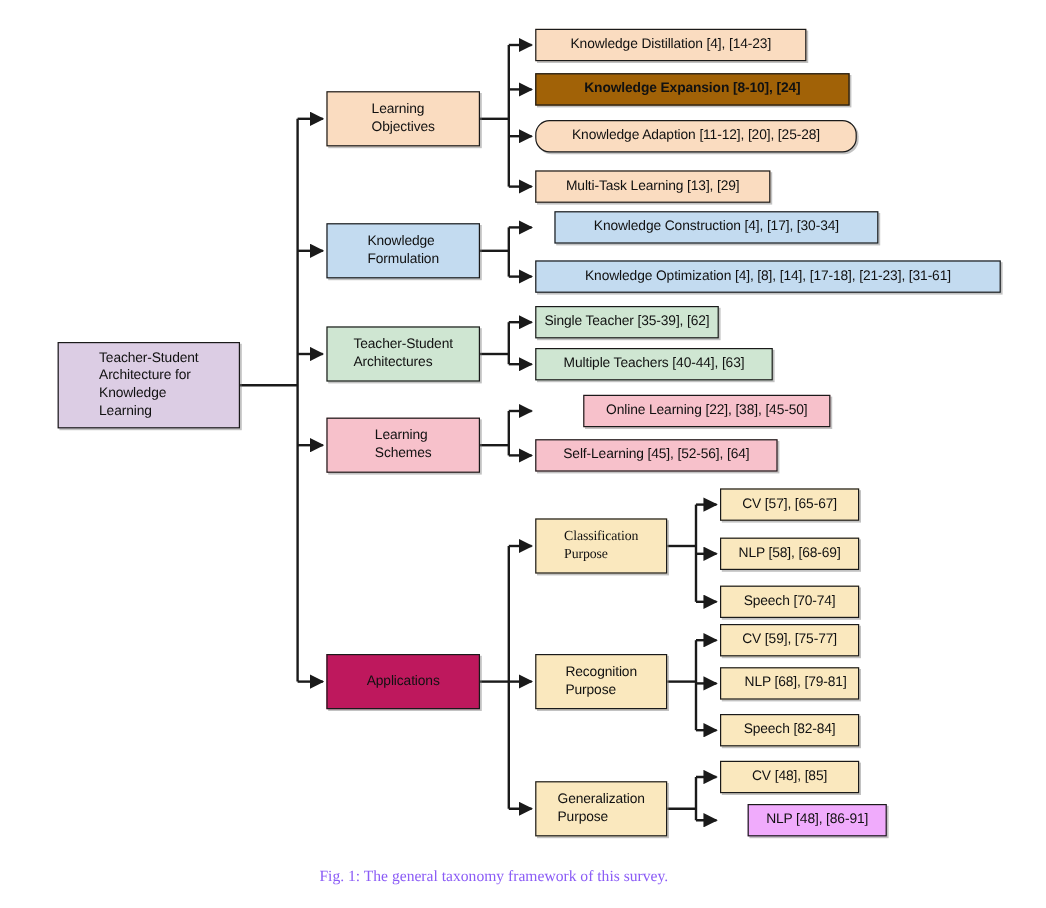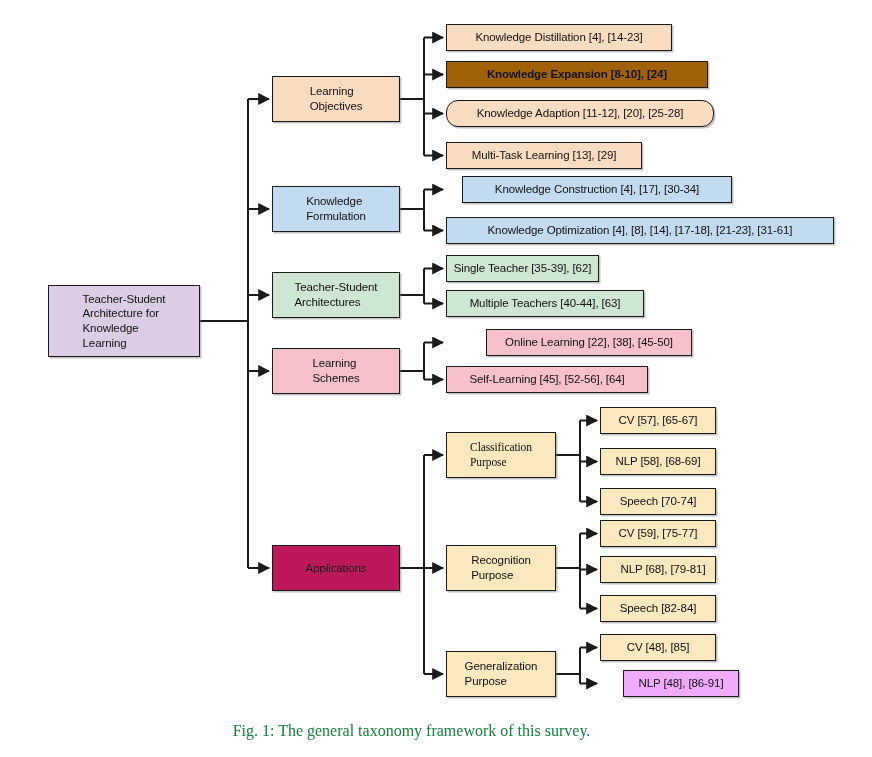--- a/index.html
+++ b/index.html
@@ -46,22 +46,22 @@
   .node.root {
     font-size: 11.5px;
   }
   .caption {
     position: absolute;
     left: 0;
     top: 722px;
     width: 823px;
     text-align: center;
     font-family: "Liberation Serif", serif;
-    font-size: 16px;
-    color: #15803d;
+    font-size: 13px;
+    color: #8b5cf6;
   }
 </style>
 </head>
 <body>
 
 <div id="figure">
   <svg id="edges" viewBox="0 0 872 757">
     <defs>
       <marker id="arrow" viewBox="0 0 10 10" refX="9" refY="5" markerWidth="6" markerHeight="6" orient="auto-start-reverse">
         <path d="M 0 0 L 10 5 L 0 10 z" fill="#1a1a1a"></path>

